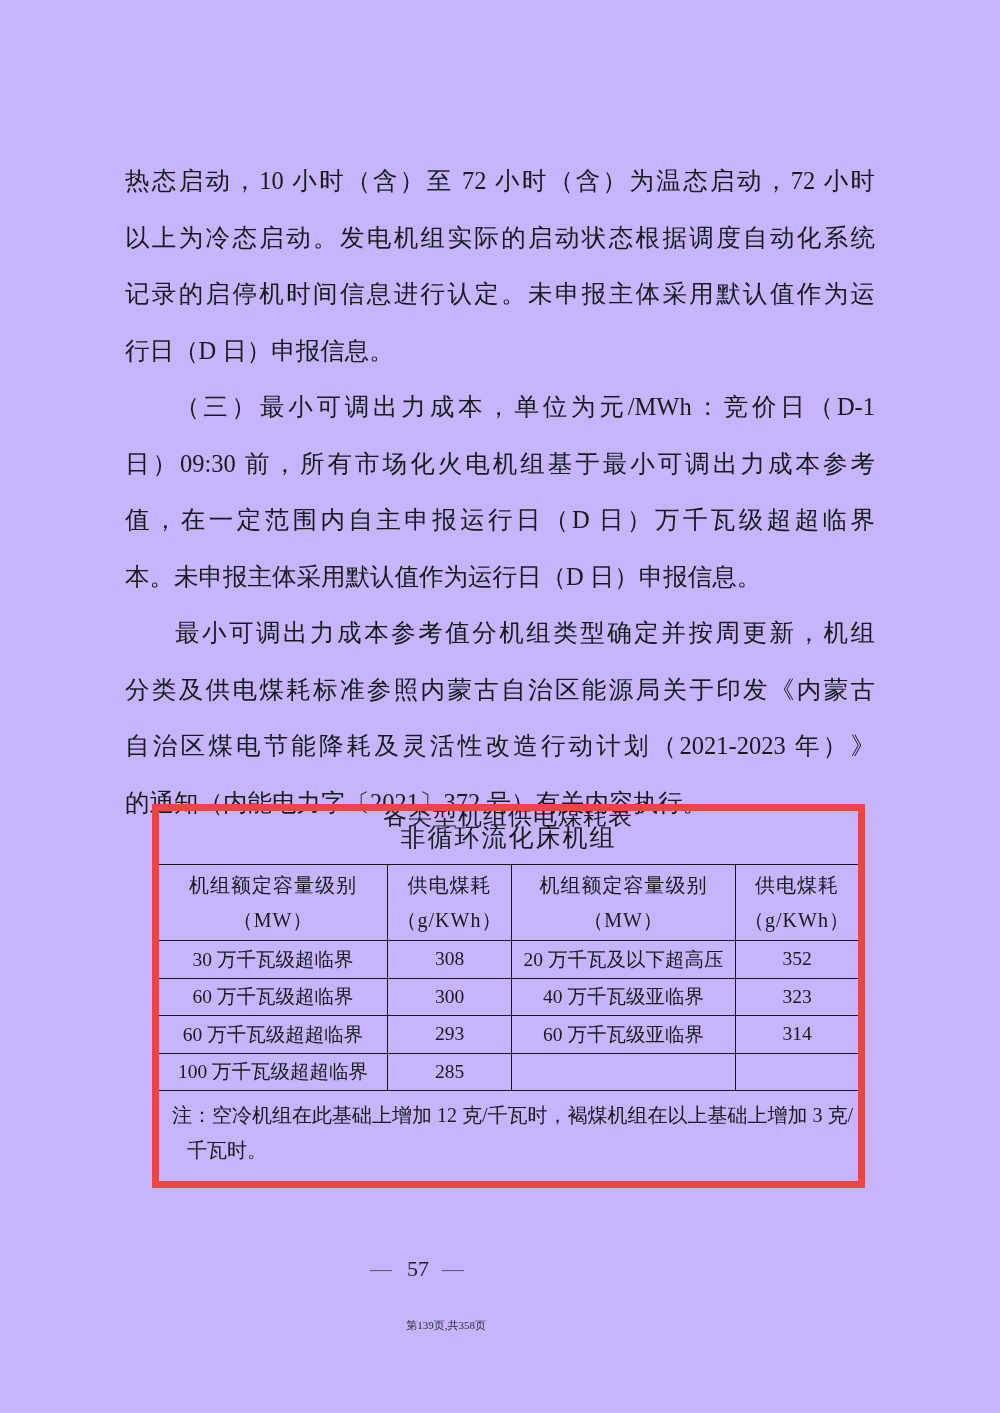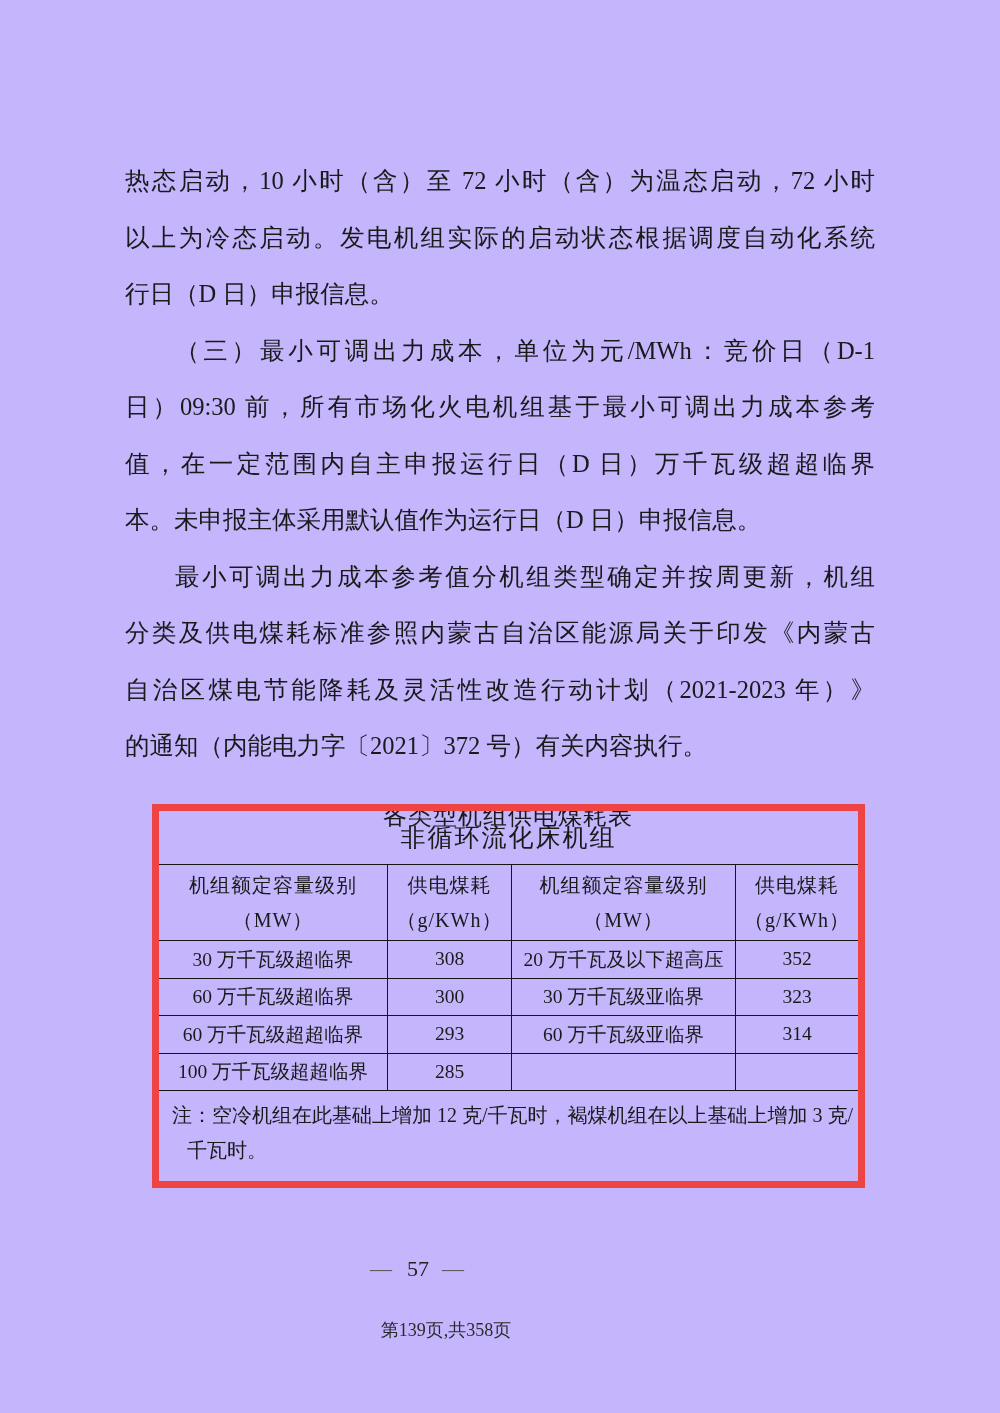--- a/index.html
+++ b/index.html
@@ -102,32 +102,33 @@
     margin: 0 13px;
     letter-spacing: 2px;
   }
   .page-number .num { color: #222222; }
   .page-info {
     position: absolute;
     top: 1318px;
     left: 0;
     width: 892px;
     text-align: center;
-    font-size: 18px;
+    font-size: 11px;
     color: #2b2b2b;
   }
 </style>
 </head>
 <body>
 
 <div class="page">
 
   <div class="body-text">
     <div class="line">热态启动，10 小时（含）至 72 小时（含）为温态启动，72 小时</div>
     <div class="line">以上为冷态启动。发电机组实际的启动状态根据调度自动化系统</div>
+    <div class="line">记录的启停机时间信息进行认定。未申报主体采用默认值作为运</div>
     <div class="line p-end">行日（D 日）申报信息。</div>
     <div class="line p-start">（三）最小可调出力成本，单位为元/MWh：竞价日（D-1</div>
     <div class="line">日）09:30 前，所有市场化火电机组基于最小可调出力成本参考</div>
     <div class="line">值，在一定范围内自主申报运行日（D 日）万千瓦级超超临界</div>
     <div class="line p-end">本。未申报主体采用默认值作为运行日（D 日）申报信息。</div>
     <div class="line p-start">最小可调出力成本参考值分机组类型确定并按周更新，机组</div>
     <div class="line">分类及供电煤耗标准参照内蒙古自治区能源局关于印发《内蒙古</div>
     <div class="line">自治区煤电节能降耗及灵活性改造行动计划（2021-2023 年）》</div>
     <div class="line p-end">的通知（内能电力字〔2021〕372 号）有关内容执行。</div>
   </div>
@@ -165,21 +166,21 @@
       </tr>
       <tr class="data-row">
         <td>30 万千瓦级超临界</td>
         <td>308</td>
         <td>20 万千瓦及以下超高压</td>
         <td>352</td>
       </tr>
       <tr class="data-row">
         <td>60 万千瓦级超临界</td>
         <td>300</td>
-        <td>30 万千瓦级亚临界</td>
+        <td>40 万千瓦级亚临界</td>
         <td>323</td>
       </tr>
       <tr class="data-row">
         <td>60 万千瓦级超超临界</td>
         <td>293</td>
         <td>60 万千瓦级亚临界</td>
         <td>314</td>
       </tr>
       <tr class="data-row">
         <td>100 万千瓦级超超临界</td>

